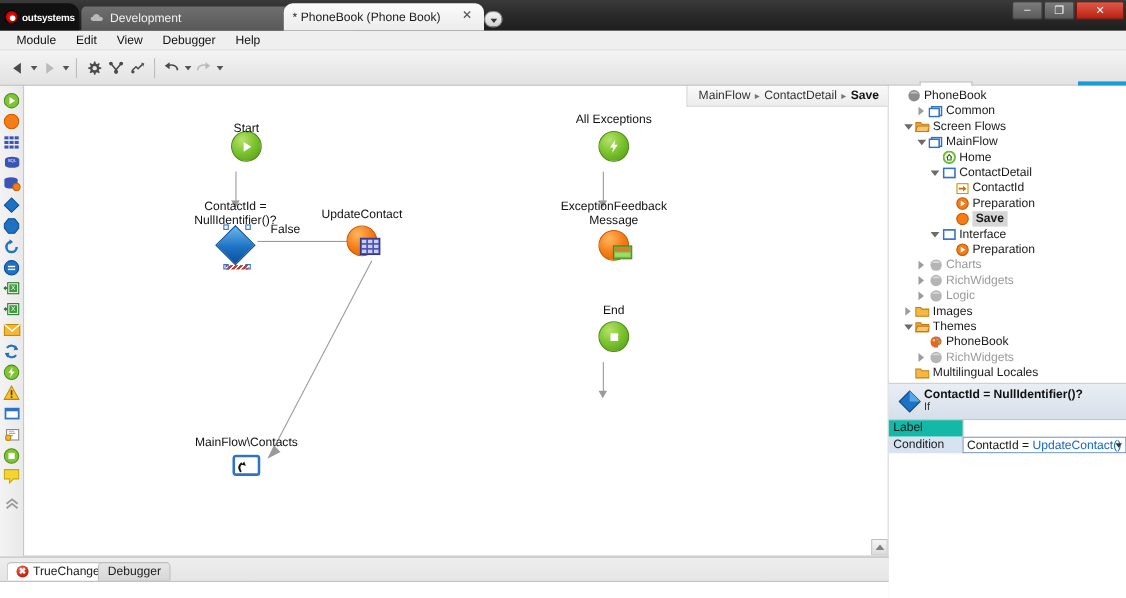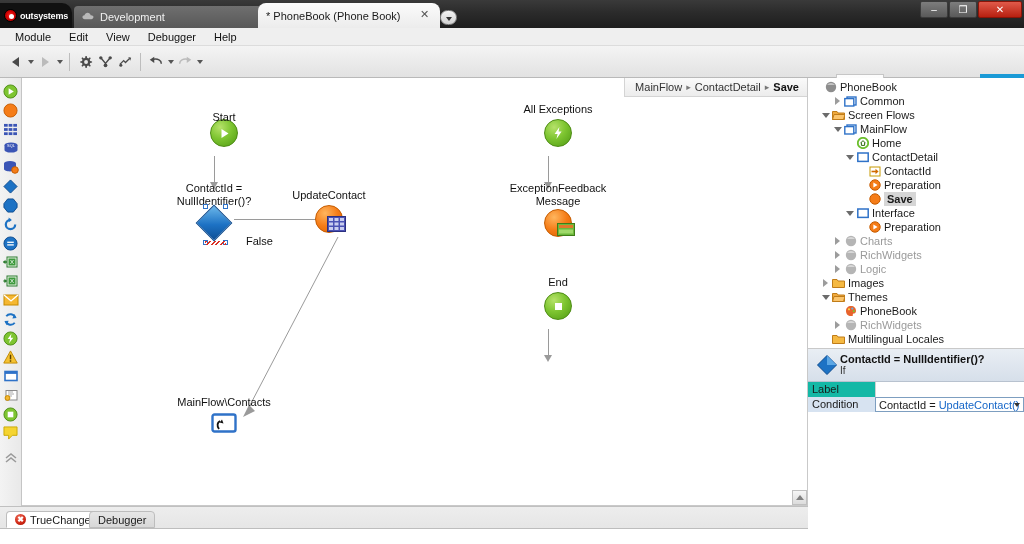--- a/index.html
+++ b/index.html
@@ -592,21 +592,21 @@
       <div class="handle" style="left:33px;  top:22px;"></div>
       <div class="handle" style="left:13px;  top:58px;"></div>
       <div class="handle" style="left:33px;  top:58px;"></div>
       <div class="squiggle" style="left:15px; top:59px; width:21px;"></div>
     </div>
 
     <div class="conn" style="left:212px; top:141px; width:86px; height:1px;"></div>
     <svg style="position:absolute; left:296px; top:137px;" width="8" height="9">
         <path d="M0,0 L0,8 L7,4 Z" fill="#9a9a9a"></path>
       </svg>
-    <div class="conn-label" style="left:224px; top:125px;margin-top:32px;">False</div>
+    <div class="conn-label" style="left:224px; top:125px;">False</div>
 
     <div class="node" style="left:283px; top:111px; width:48px;">
       <div class="node-label" style="top:0; width:110px;">UpdateContact</div>
       <div class="circ-orange" style="margin:16px auto 0;">
         <svg style="position:absolute; left:11px; top:10px;" width="19" height="16" viewBox="0 0 19 16">
           <rect x="0.5" y="0.5" width="18" height="15" fill="#4b52b5" stroke="#2b3080"></rect>
           <g fill="#c9cdf0">
             <rect x="2" y="2" width="4" height="3"></rect>
               <rect x="7.5" y="2" width="4" height="3"></rect>
               <rect x="13" y="2" width="4" height="3"></rect>

